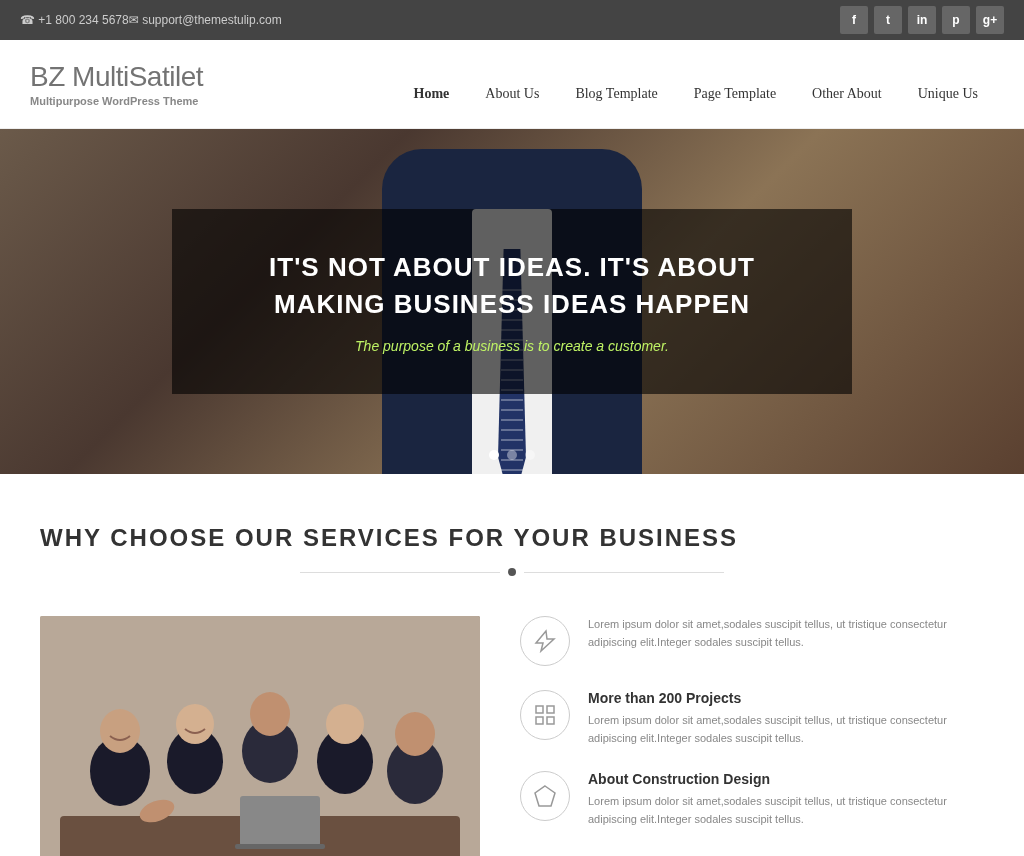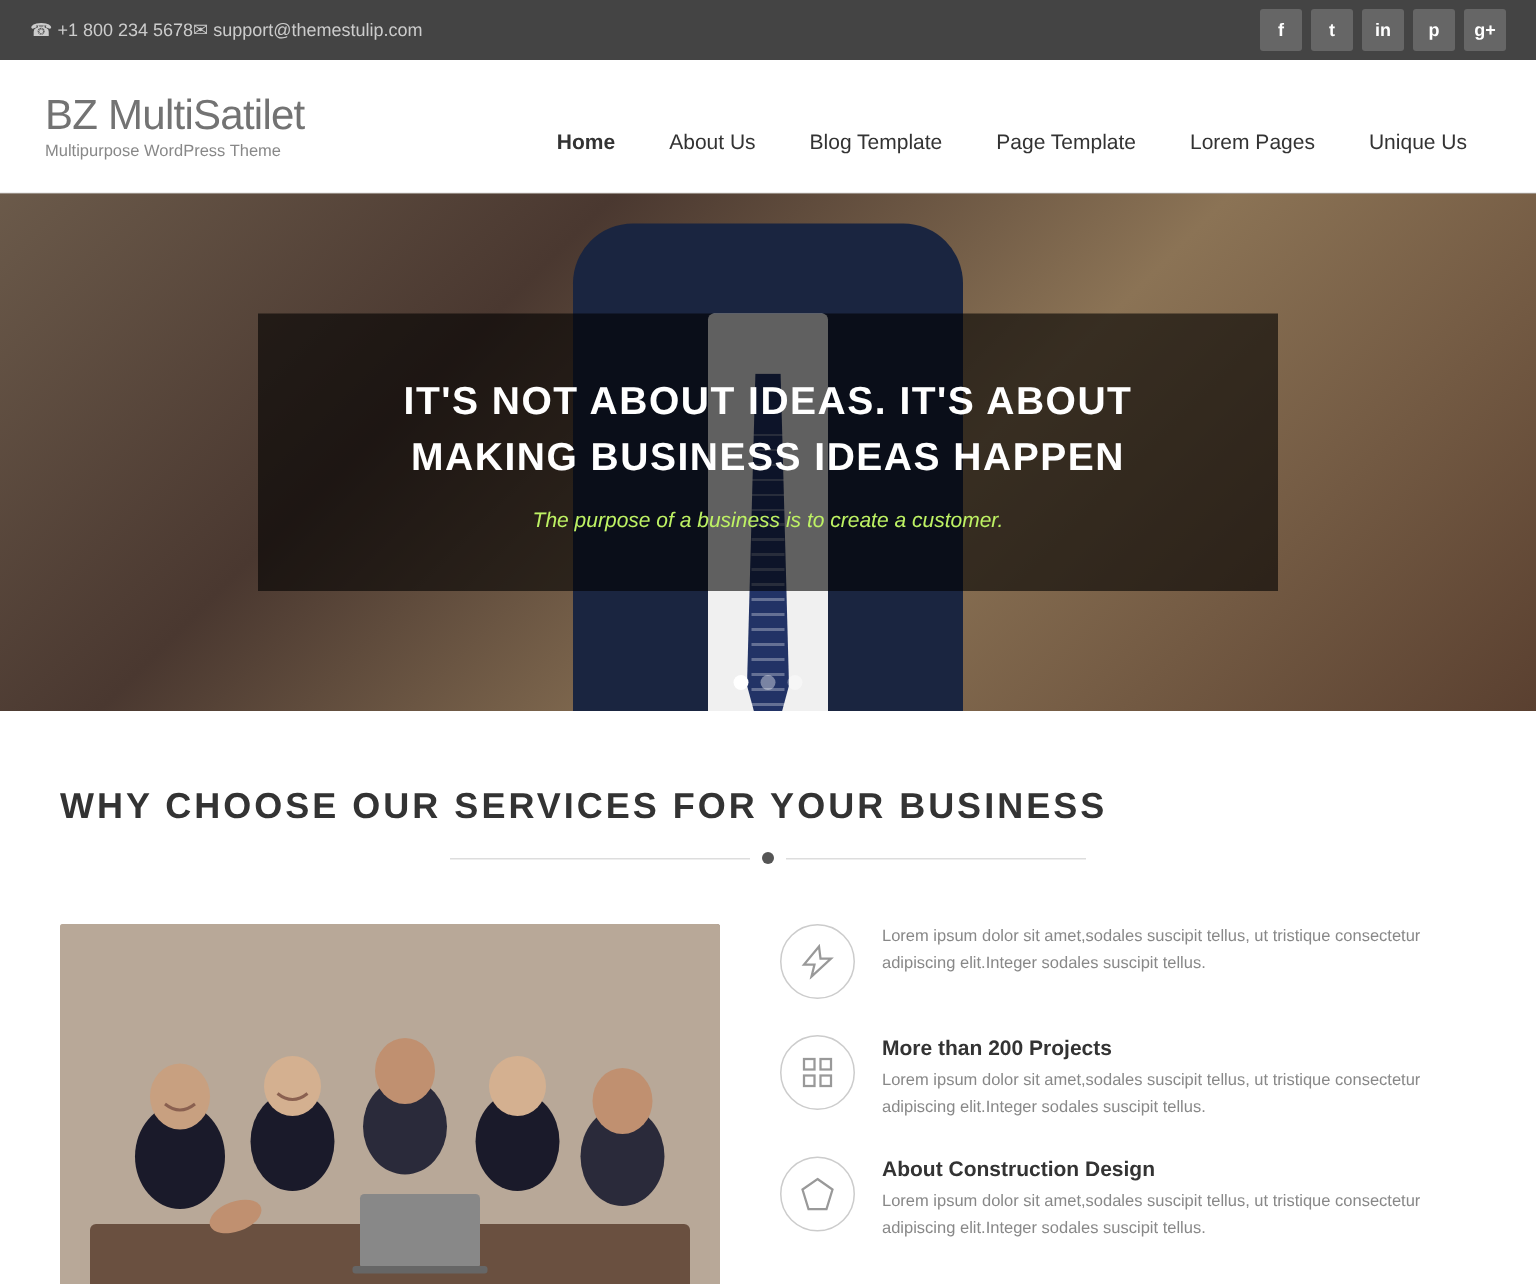--- a/index.html
+++ b/index.html
@@ -41,30 +41,31 @@
     .logo-title {
       font-size: 28px;
       font-weight: normal;
       color: #737373;
       letter-spacing: -0.5px;
     }
     .logo-sub {
       font-size: 11px;
       color: #888;
       margin-top: 2px;
+      font-weight: bold;
     }
     .nav { display: flex; gap: 4px; align-items: center; }
     .nav-item {
       padding: 8px 16px;
       font-size: 14px;
       color: #333;
       cursor: pointer;
       border: none;
       background: none;
-      font-family: Liberation Sans, sans-serif;
+      font-family: Liberation Serif, serif;
       margin-top: 20px;
     }
     .nav-item.active { color: #333; font-weight: bold; }
 
     
     .hero {
       position: relative;
       width: 100%;
       height: 345px;
       background: #5a4a3a;
@@ -286,21 +287,21 @@
 <div class="header">
   <div>
     <div class="logo-title">BZ MultiSatilet</div>
     <div class="logo-sub">Multipurpose WordPress Theme</div>
   </div>
   <nav class="nav">
     <button class="nav-item active">Home</button>
     <button class="nav-item">About Us</button>
     <button class="nav-item">Blog Template</button>
     <button class="nav-item">Page Template</button>
-    <button class="nav-item">Lorem Pages</button>
+    <button class="nav-item">Other About</button>
     <button class="nav-item">Unique Us</button>
   </nav>
 </div>
 
 <div class="hero">
   <div class="hero-bg"></div>
 
   <div class="hero-figure">
     <div class="suit-body">
       <div class="shirt"></div>

